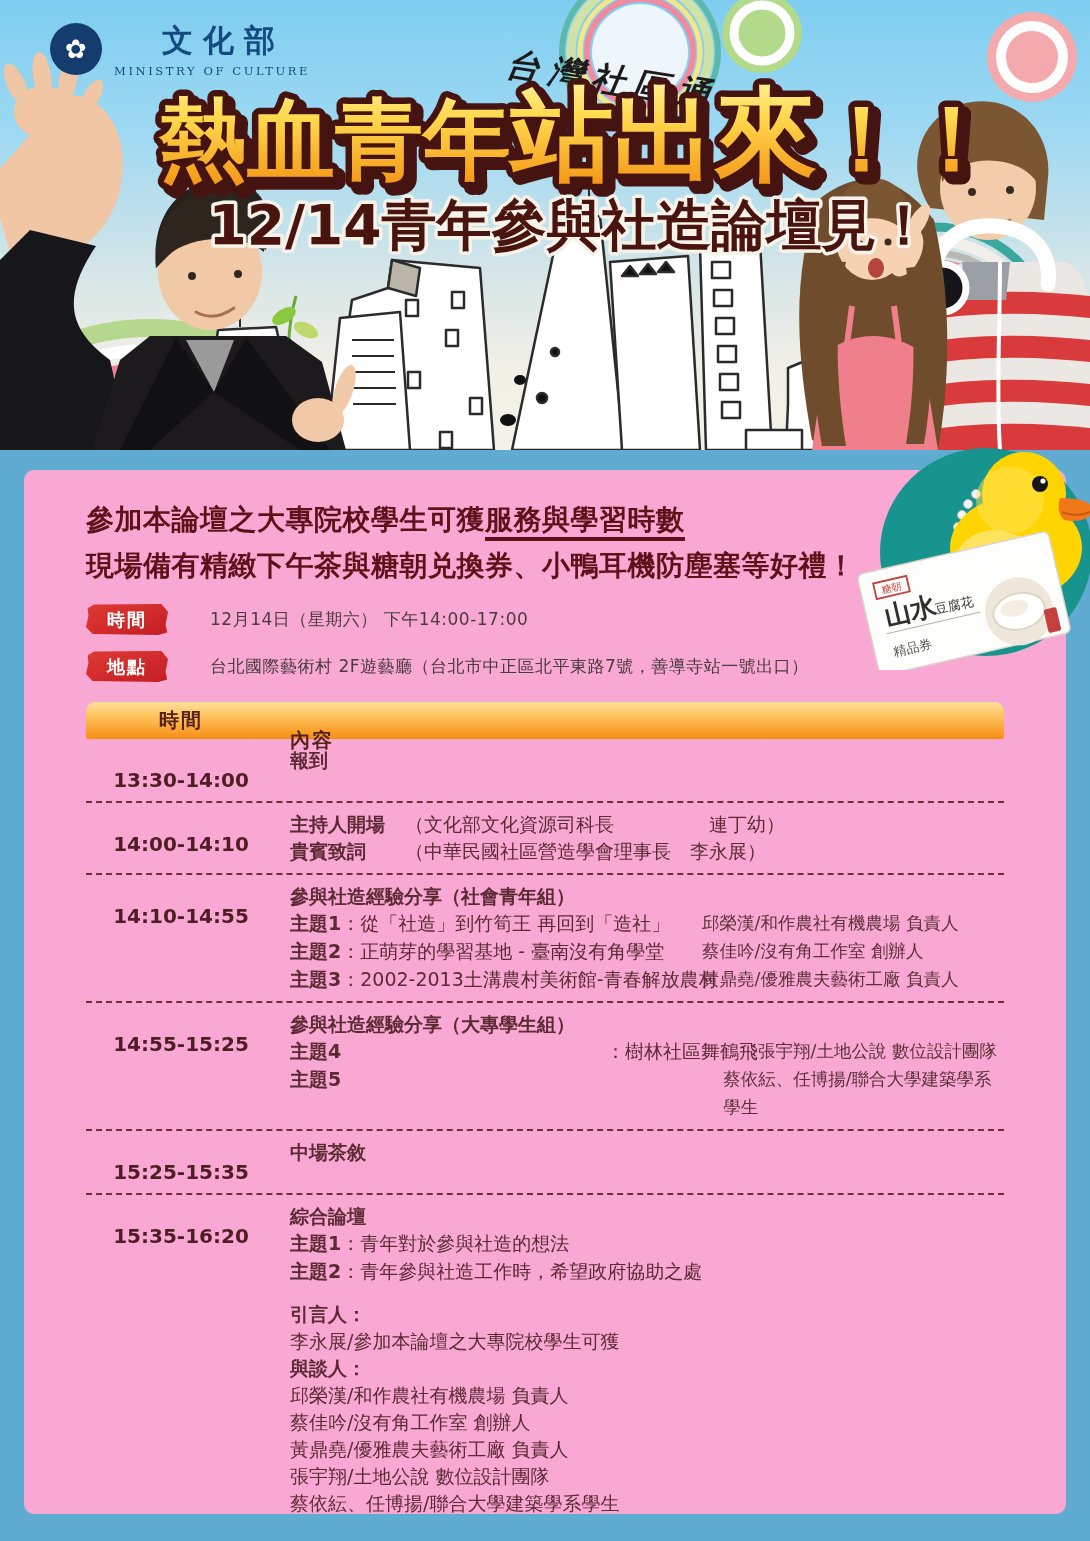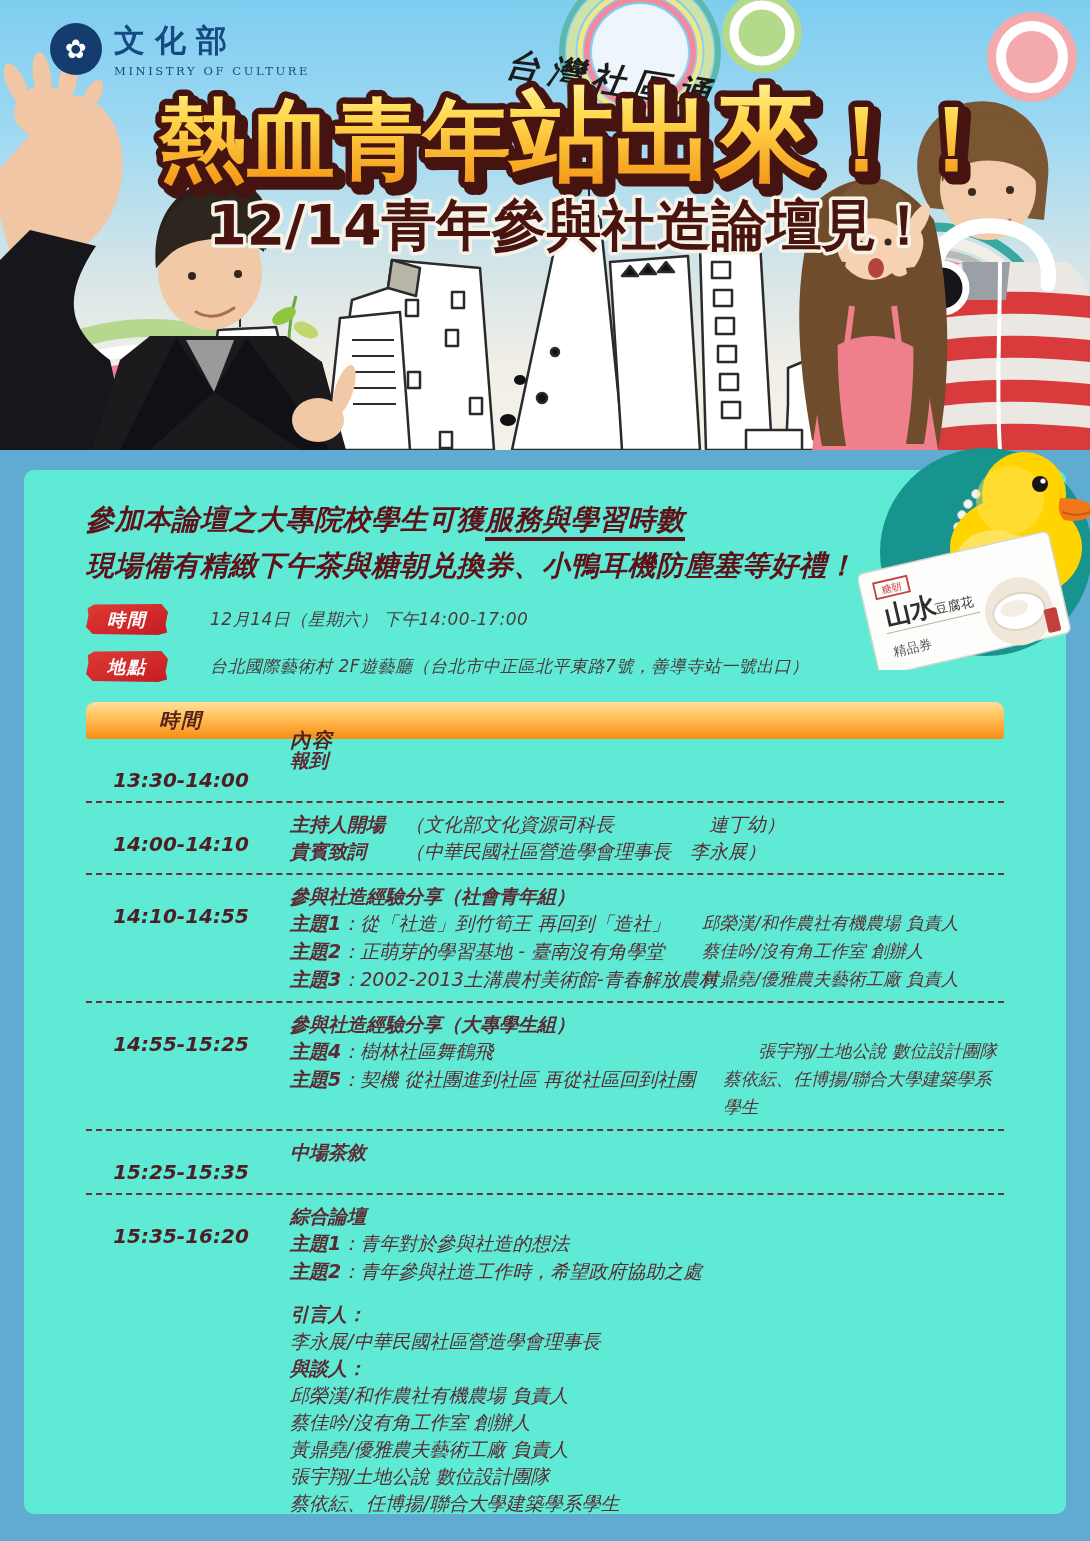--- a/index.html
+++ b/index.html
@@ -8,36 +8,36 @@
   .page { position:relative; width:1090px; height:1541px; background:#60abd1; overflow:hidden; margin:0 auto; }
 
   
   .banner { position:absolute; top:0; left:0; width:1090px; height:450px;
     background:linear-gradient(180deg,#7ecdf0 0%,#9fd9f2 30%,#d8e6e7 62%,#f2efe7 82%,#f4f1e9 100%); overflow:hidden; }
   .banner-art { position:absolute; top:0; left:0; }
 
   .logo-moc { position:absolute; left:50px; top:20px; display:flex; align-items:center; gap:12px; }
   .logo-moc-icon { width:52px; height:52px; border-radius:50%; background:#143c6e; color:#fff;
     display:flex; align-items:center; justify-content:center; font-size:26px; }
-  .logo-moc-zh { font-size:31px; font-weight:700; color:#154a80; letter-spacing:10px; font-family:"DejaVu Serif","Liberation Serif",serif; }
+  .logo-moc-zh { font-size:31px; font-weight:700; color:#154a80; letter-spacing:10px; font-family:"DejaVu Serif","Liberation Serif",serif;margin-left:48px; }
   .logo-moc-en { font-size:11.5px; color:#154a80; letter-spacing:2.6px; font-family:"DejaVu Serif","Liberation Serif",serif; margin-top:2px; }
   .logo-community { position:absolute; left:505px; top:58px; font-size:34px; color:#1b1b1b;
     font-family:"DejaVu Serif","Liberation Serif",serif; font-style:italic; font-weight:700;
     letter-spacing:9px; transform:rotate(9deg); }
 
   .title-svg { position:absolute; left:0; top:48px; }
 
   
   .prize { position:absolute; left:858px; top:432px; width:240px; height:238px; z-index:30; }
   .prize-circle { position:absolute; left:22px; top:16px; width:212px; height:208px; border-radius:50%; background:#17948e; }
   .prize-svg { position:absolute; left:0; top:0; }
 
   
-  .card { position:absolute; left:24px; top:470px; width:1042px; height:1044px; background:#5eead4;
-    border-radius:10px; padding:30px 62px 0 62px; overflow:hidden; z-index:10;font-style:italic; }
+  .card { position:absolute; left:24px; top:470px; width:1042px; height:1044px; background:#f9a8d4;
+    border-radius:10px; padding:30px 62px 0 62px; overflow:hidden; z-index:10; }
 
   .hl { font-size:28px; font-weight:700; color:#5e1118; line-height:40px; letter-spacing:0.5px; }
   .hl .ul { border-bottom:4px solid #5e1118; padding-bottom:1px; }
   .hl2 { margin-top:6px; }
 
   .info { margin-top:18px; }
   .info-row { display:flex; align-items:center; margin-bottom:16px; }
   .badge { width:82px; height:31px; background:linear-gradient(160deg,#e03a34,#c31d24); color:#fff;
     font-size:18px; font-weight:700; display:flex; align-items:center; justify-content:center; letter-spacing:2px;
     clip-path:polygon(2% 14%, 10% 2%, 92% 0%, 100% 26%, 97% 66%, 99% 92%, 88% 100%, 8% 97%, 0% 74%, 3% 38%); }
@@ -56,21 +56,21 @@
   .rtitle { font-weight:700; }
   .sep { border-top:2px dashed #6e2f38; }
 
   .line { display:flex; line-height:27px;gap:20px; }
   .lb { font-weight:700; white-space:pre; }
   .lr { white-space:pre; }
 
   .topic { display:flex; line-height:28px; }
   .topic .main { display:flex; }
   .ga .main { width:412px; }
-  .gb .main { width:468px; }
+  .gb .main { width:468px;justify-content:space-between; }
   .tlabel { font-weight:700; white-space:pre; }
   .ttext { white-space:pre; }
   .speaker { font-size:17.5px; color:#5d3037; line-height:28px; }
 
   .panel { margin-top:16px; }
   .pline { display:flex; line-height:27px;flex-direction:column; }
   .plabel { min-width:78px; font-weight:700; white-space:pre; }
 </style>
 </head>
 <body>
@@ -377,21 +377,20 @@
           <div class="topic gb">
               <span class="main">
                 <span class="tlabel">主題4</span>
                 <span class="ttext">：樹林社區舞鶴飛</span>
               </span>
               <span class="speaker">張宇翔/土地公說 數位設計團隊</span>
             </div>
           <div class="topic gb">
               <span class="main">
                 <span class="tlabel">主題5</span>
-                <span class="ttext">：契機 從社團進到社區 再從社區回到社團</span>
               </span>
               <span class="speaker">蔡依紜、任博揚/聯合大學建築學系學生</span>
             </div>
         </div>
       </div>
       <div class="sep"></div>
 
       <div class="row">
         <span class="rtime">15:25-15:35</span>
         <div class="rbody"><span class="rtitle">中場茶敘</span></div>
@@ -406,21 +405,21 @@
               <span class="tlabel">主題1</span>
               <span class="ttext">：青年對於參與社造的想法</span>
             </div>
           <div class="topic">
               <span class="tlabel">主題2</span>
               <span class="ttext">：青年參與社造工作時，希望政府協助之處</span>
             </div>
           <div class="panel">
             <div class="pline">
                 <span class="plabel">引言人：</span>
-                <span>李永展/中華民國社區營造學會理事長</span>
+                <span>李永展/參加本論壇之大專院校學生可獲</span>
               </div>
             <div class="pline">
                 <span class="plabel">與談人：</span>
                 <span>邱榮漢/和作農社有機農場 負責人</span>
               </div>
             <div class="pline">
                 <span class="plabel"></span>
                 <span>蔡佳吟/沒有角工作室 創辦人</span>
               </div>
             <div class="pline">

